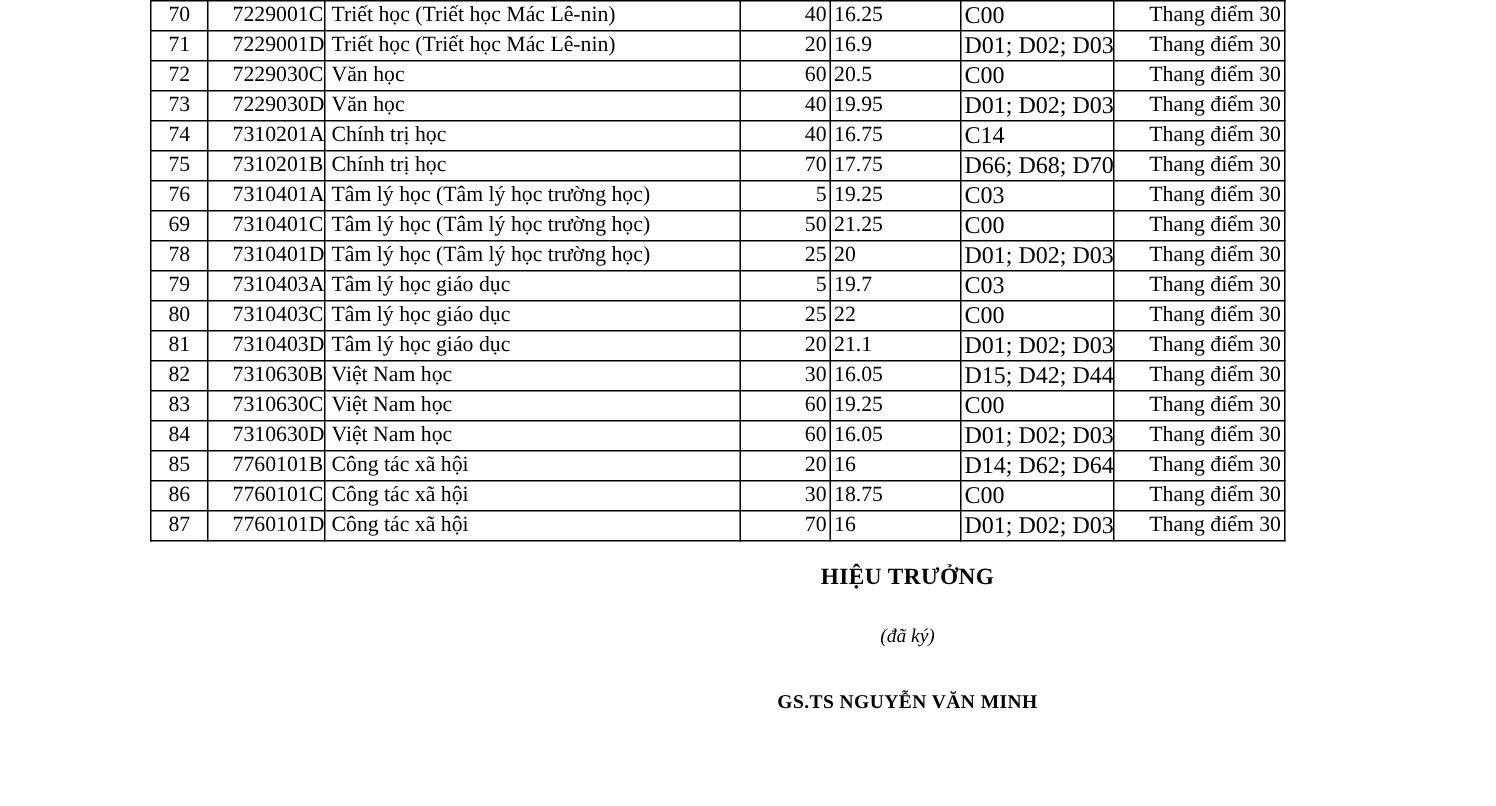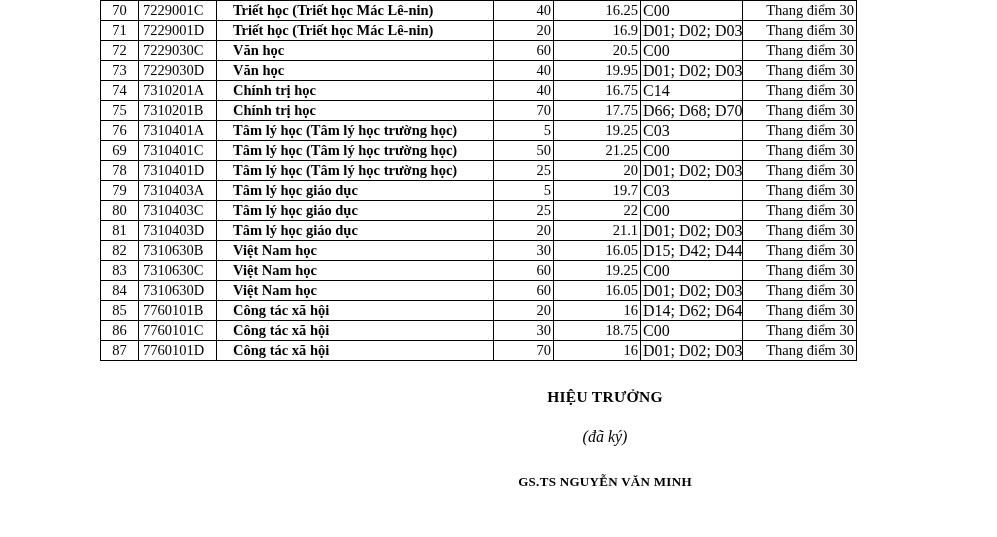--- a/index.html
+++ b/index.html
@@ -47,43 +47,43 @@
 
   col.c-stt    { width: 38px; }
   col.c-code   { width: 78px; }
   col.c-name   { width: 277px; }
   col.c-quota  { width: 60px; }
   col.c-score  { width: 87px; }
   col.c-block  { width: 102px; }
   col.c-scale  { width: 114px; }
 
   td.cell-stt   { text-align: center; }
-  td.cell-code  { text-align: left; padding-left: 4px; }
-  td.cell-name  { text-align: left; padding-left: 16px; font-weight: bold; }
+  td.cell-code  { text-align: left; padding-left: 16px; }
+  td.cell-name  { text-align: left; padding-left: 4px; }
   td.cell-quota { text-align: right; }
-  td.cell-score { text-align: right; }
+  td.cell-score { text-align: left; }
   td.cell-block { font-size: 16px; }
   td.cell-scale { text-align: right; }
 
   
   .signature-block {
     position: absolute;
     left: 420px;
     top: 372px;
     width: 370px;
     text-align: center;
   }
   .sig-title {
     font-size: 15.5px;
     font-weight: bold;
     letter-spacing: 0.3px;
-    margin: 16px;
+    margin: 4px;
   }
   .sig-note {
-    font-size: 16px;
+    font-size: 13px;
     font-style: italic;
     margin: 22px 0 0 0;
   }
   .sig-name {
     font-size: 13px;
     font-weight: bold;
     letter-spacing: 0.3px;
     margin: 28px 0 0 0;
   }
 </style>

